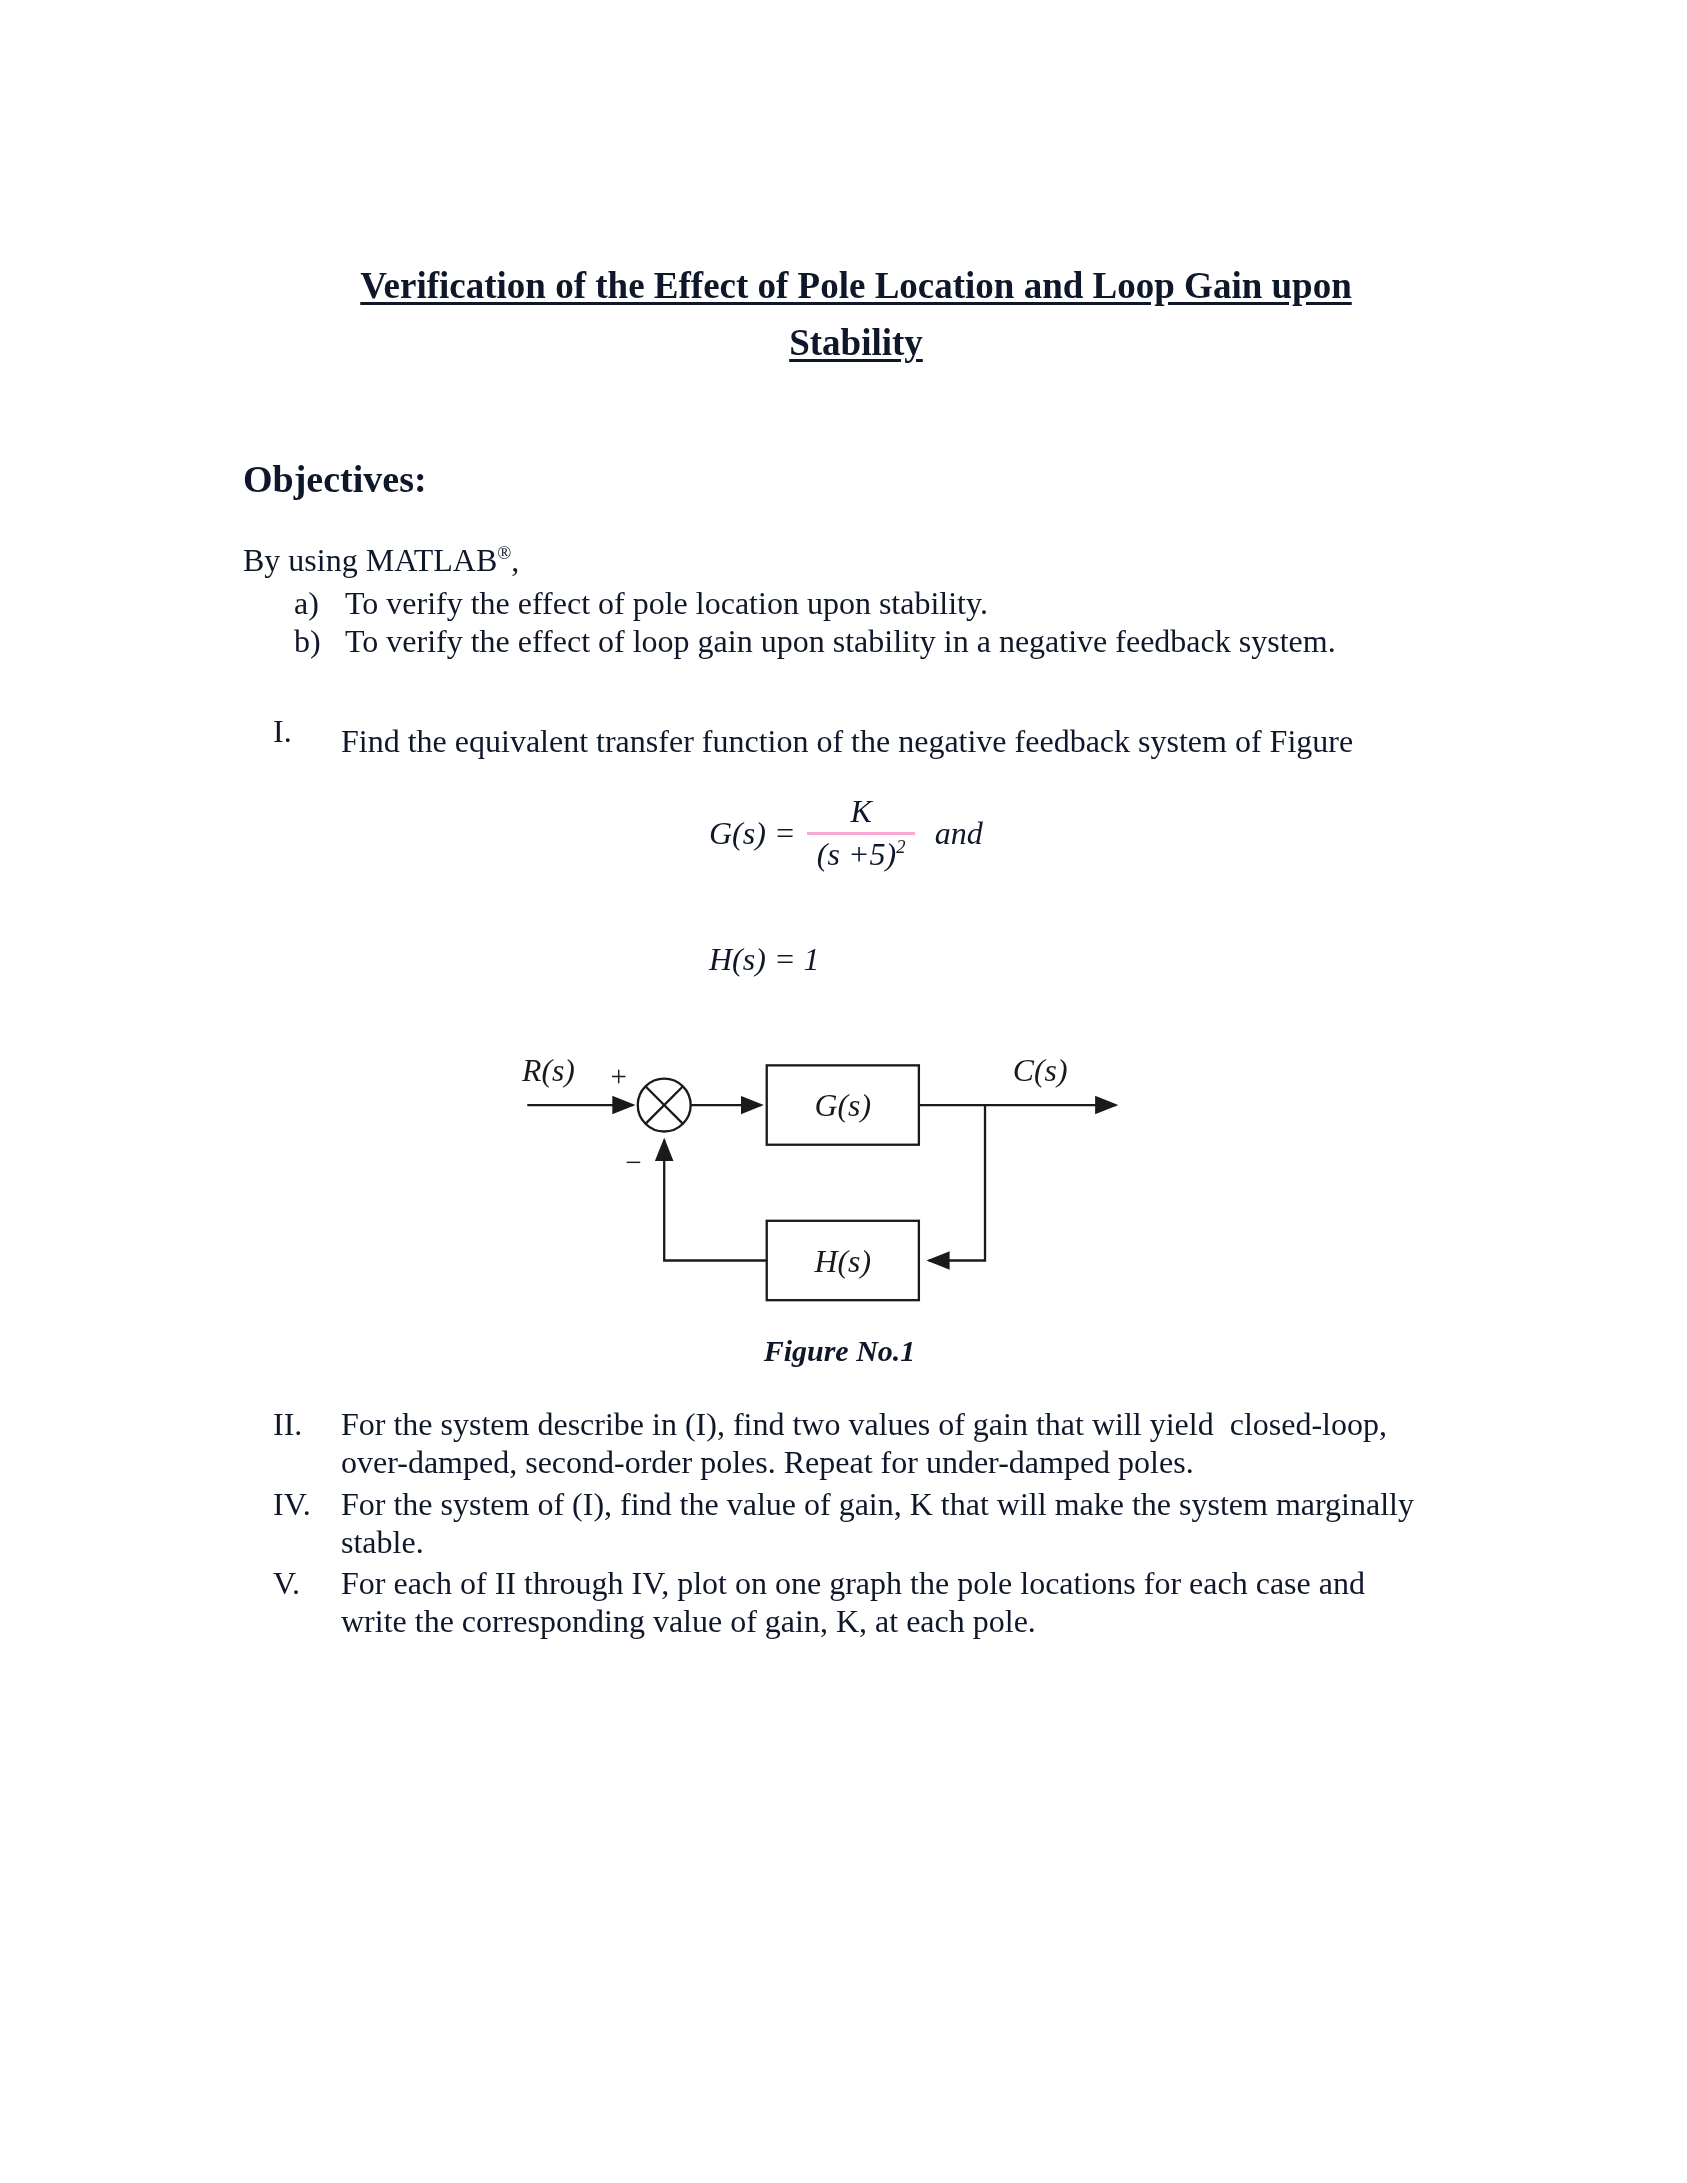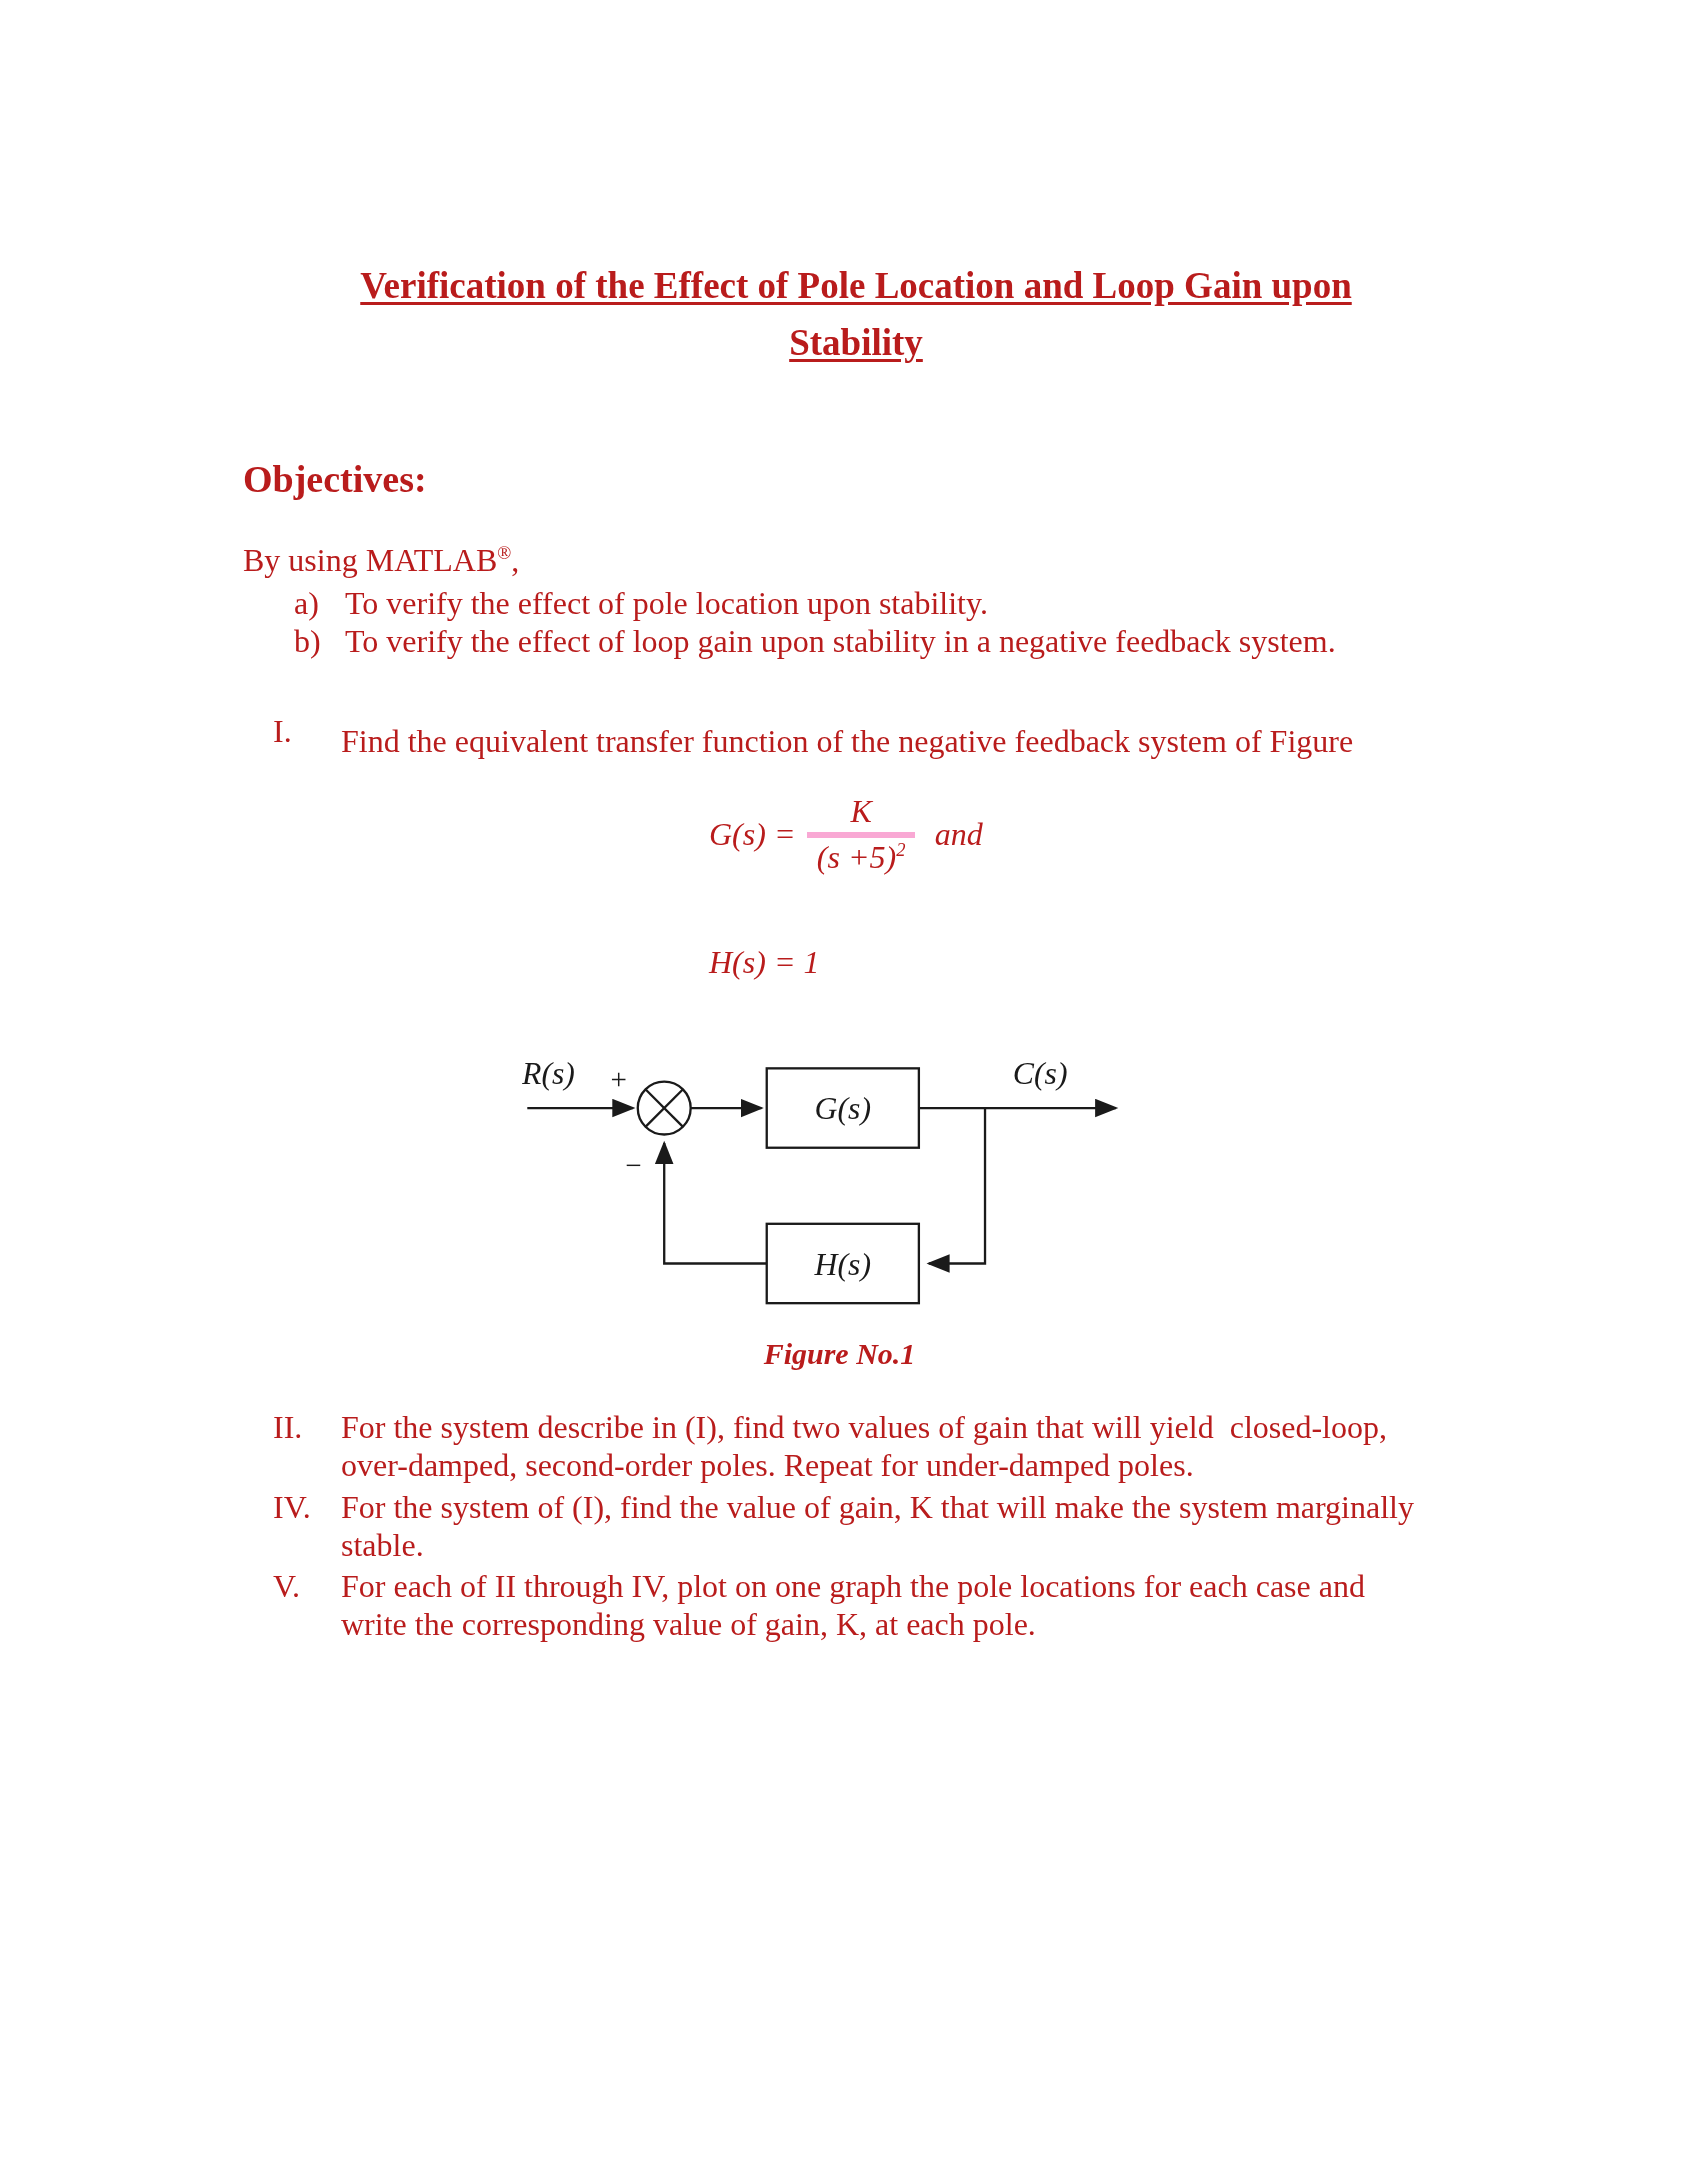--- a/index.html
+++ b/index.html
@@ -3,21 +3,21 @@
 <meta charset="utf-8">
 <style>
   * { margin:0; padding:0; box-sizing:border-box; }
   html, body { background:#ffffff; }
   .page {
     position: relative;
     width: 1687px;
     height: 1775px;
     margin: 0 auto;
     background: #ffffff;
-    color: #b91c1c;
+    color: #0f172a;
     font-family: "Liberation Serif", serif;
     font-size: 32px;
     overflow: hidden;
     padding: 257px 218px 0 243px;
   }
   .title {
     text-align: center;
     font-weight: bold;
     font-size: 37px;
     line-height: 1.55;
@@ -49,21 +49,21 @@
 
   .equation {
     font-style: italic;
     font-size: 32px;
     margin-left: 466px;
   }
   .eq-g { margin-top: 24px; display: flex; align-items: center; }
   .eq-lhs { margin-right: 12px; }
   .frac { display: inline-flex; flex-direction: column; align-items: center; }
   .frac .num { padding: 0 16px 2.6px; line-height: 1.1; }
-  .frac .den { border-top: 6px solid #f9a8d4; padding: 2.6px 9.3px 0; line-height: 1.1; }
+  .frac .den { border-top: 3px solid #f9a8d4; padding: 2.6px 9.3px 0; line-height: 1.1; }
   .frac sup { font-size: 18.5px; vertical-align: super; font-style: italic; }
   .eq-and { margin-left: 20px; }
   .eq-h { margin-top: 69px; }
 
   .figure { margin-top: 64px; margin-left: 279px; width: 635px; }
   .dia-label { font: italic 48px "Liberation Serif", serif; fill: #1a1a1a; }
   .dia-sign { font: 44px "Liberation Serif", serif; fill: #1a1a1a; }
   .caption {
     margin-top: 19px;
     text-align: center;

